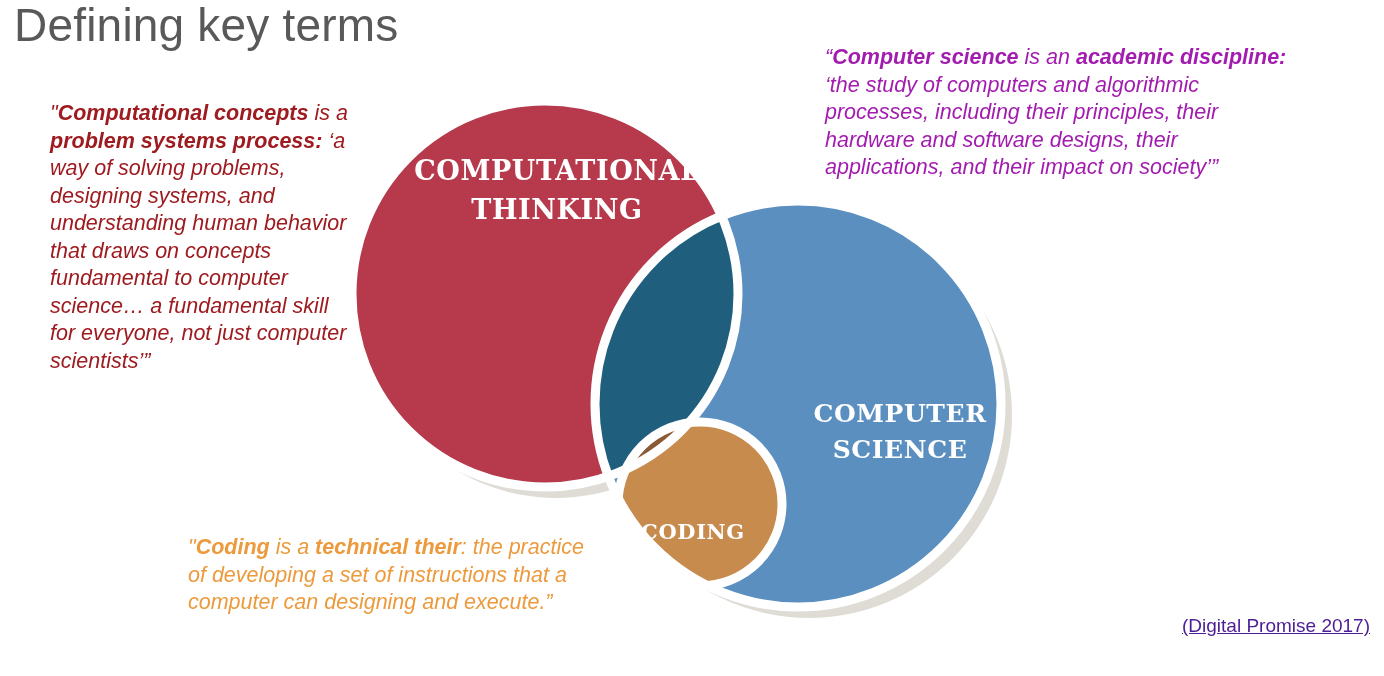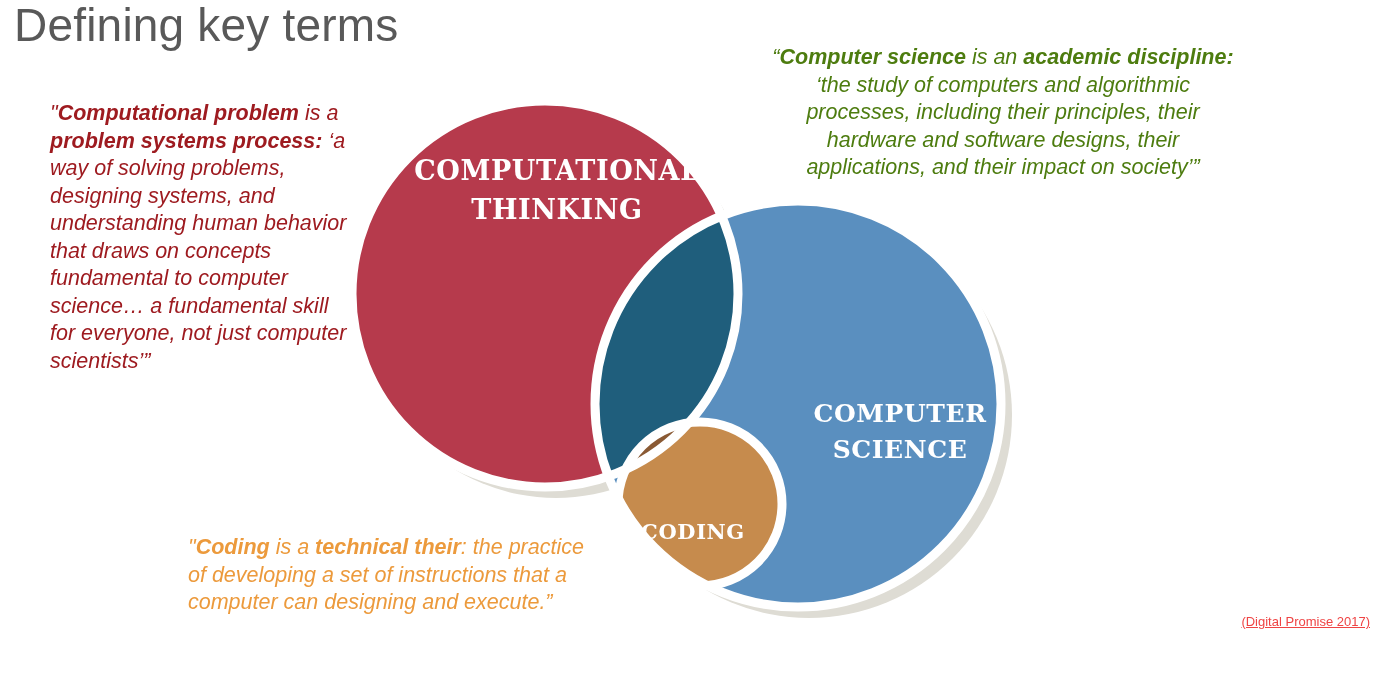--- a/index.html
+++ b/index.html
@@ -68,26 +68,26 @@
 
   #quote-computational-thinking {
     left: 50px;
     top: 100px;
     width: 300px;
     font-size: 21.5px;
     color: #9E1B20;
     text-align: left;
   }
   #quote-computer-science {
-    left: 768px;
+    left: 825px;
     top: 44px;
     width: 470px;
     font-size: 21.5px;
-    color: #4d7c0f;
-    text-align: center;
+    color: #a21caf;
+    text-align: left;
   }
   #quote-coding {
     left: 188px;
     top: 534px;
     width: 410px;
     font-size: 21.5px;
     color: #EC9A3C;
     text-align: left;
   }
 
@@ -95,22 +95,22 @@
   #citations {
     position: absolute;
     right: 14px;
     top: 614px;
     width: 330px;
     text-align: right;
     line-height: 1.28;
   }
   .citation-link {
     display: block;
-    font-size: 13px;
-    color: #ef4444;
+    font-size: 19px;
+    color: #4c1d95;
     text-decoration: underline;
     font-family: "Liberation Sans", sans-serif;
     cursor: pointer;
   }
 </style>
 </head>
 <body>
 
 <div id="slide">
 
@@ -180,21 +180,21 @@
           <tspan>SCIENCE</tspan>
         </text>
 
         <text class="venn-label" x="363" y="500" font-size="21" fill="#ffffff">
           <tspan>CODING</tspan>
         </text>
       </g>
     </svg>
   </div>
 
-  <div class="quote" id="quote-computational-thinking"><span>"</span><b>Computational problem</b><span> is a </span><b>problem systems process:</b><span>  ‘a way of solving problems, designing systems, and understanding human behavior that draws on concepts fundamental to computer science… a fundamental skill for everyone, not just computer scientists’”</span></div>
+  <div class="quote" id="quote-computational-thinking"><span>"</span><b>Computational concepts</b><span> is a </span><b>problem systems process:</b><span>  ‘a way of solving problems, designing systems, and understanding human behavior that draws on concepts fundamental to computer science… a fundamental skill for everyone, not just computer scientists’”</span></div>
 
   <div class="quote" id="quote-computer-science"><span>“</span><b>Computer science</b><span> is an </span><b>academic discipline:</b><span>  ‘the study of computers and algorithmic processes, including their principles, their hardware and software designs, their applications, and their impact on society’”</span></div>
 
   <div class="quote" id="quote-coding"><span>"</span><b>Coding</b><span> is a </span><b>technical their</b><span>:  the practice of developing a set of instructions that a computer can designing and execute.”</span></div>
 
   <div id="citations">
     <a class="citation-link">(Digital Promise 2017)</a>
   </div>
 
 </div>

